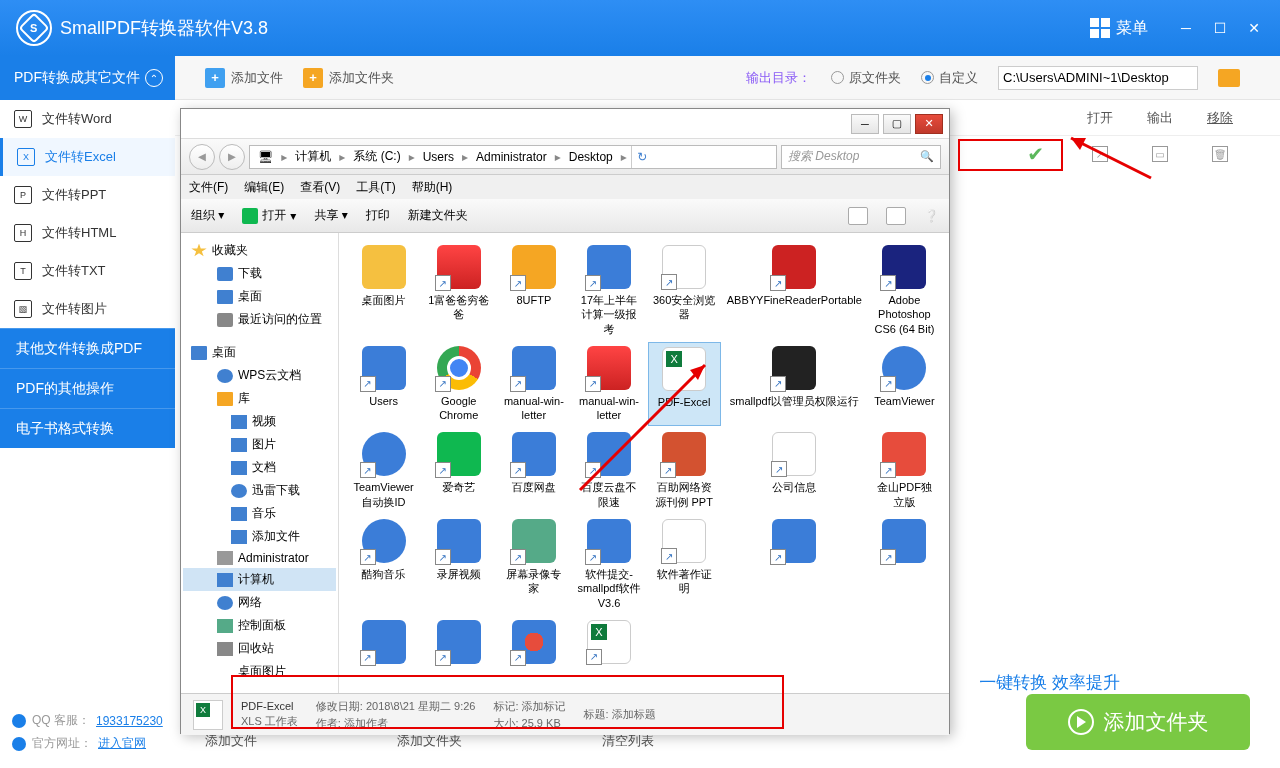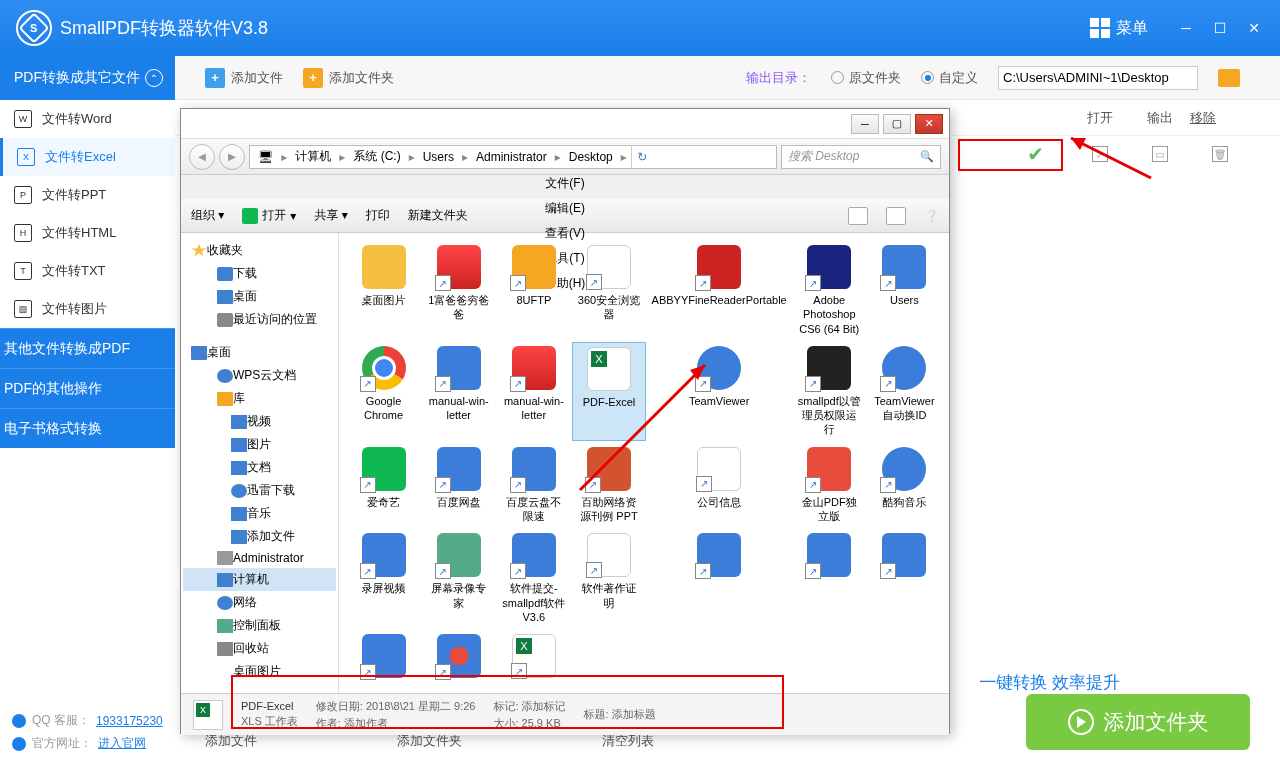--- a/index.html
+++ b/index.html
@@ -14,42 +14,42 @@
 .menu-grid span{background:#fff;}
 .win-btns{display:flex;gap:14px;margin-left:18px;margin-right:8px;}
 .win-btn{width:20px;height:20px;display:flex;align-items:center;justify-content:center;font-size:14px;cursor:pointer;}
 .main{display:flex;height:712px;}
 .sidebar{width:175px;background:#fff;display:flex;flex-direction:column;}
 .side-head{background:#1a7fe8;color:#fff;height:44px;display:flex;align-items:center;padding:0 14px;font-size:14px;position:relative;}
 .side-head .chev{position:absolute;right:12px;width:18px;height:18px;border:1.5px solid #fff;border-radius:50%;display:flex;align-items:center;justify-content:center;font-size:10px;}
 .side-item{height:38px;display:flex;align-items:center;padding:0 14px;gap:10px;font-size:13px;color:#333;cursor:pointer;}
 .side-item.active{color:#1a7fe8;border-left:3px solid #1a7fe8;background:#f0f7ff;}
 .side-icon{width:18px;height:18px;border:1.5px solid currentColor;border-radius:2px;font-size:9px;display:flex;align-items:center;justify-content:center;}
-.side-sect{background:#1a7fe8;color:#fff;height:40px;display:flex;align-items:center;padding:0 4px;font-size:14px;border-top:1px solid rgba(255,255,255,0.2);cursor:pointer;}
+.side-sect{background:#1a7fe8;color:#fff;height:40px;display:flex;align-items:center;padding:0 16px;font-size:14px;border-top:1px solid rgba(255,255,255,0.2);cursor:pointer;}
 .side-bottom{margin-top:auto;padding:10px 12px;font-size:12px;color:#999;}
 .side-bottom a{color:#1a7fe8;text-decoration:underline;}
 .side-bottom div{margin:6px 0;display:flex;align-items:center;gap:6px;}
 .qq-ico{width:14px;height:14px;background:#1a7fe8;border-radius:50%;}
 .ie-ico{width:14px;height:14px;background:#1a7fe8;border-radius:50%;}
 .content{flex:1;background:#fff;position:relative;}
 .toolbar{height:44px;background:#f7f7f7;display:flex;align-items:center;padding:0 40px 0 30px;gap:20px;border-bottom:1px solid #e5e5e5;}
 .tool-btn{display:flex;align-items:center;gap:6px;font-size:13px;color:#555;cursor:pointer;}
 .plus-ico{width:20px;height:20px;color:#fff;display:flex;align-items:center;justify-content:center;font-weight:bold;border-radius:2px;}
 .plus-ico.blue{background:#40a0f0;}
 .plus-ico.orange{background:#f5a623;}
 .out-label{margin-left:auto;font-size:13px;color:#8b5cf6;}
 .radio{display:flex;align-items:center;gap:5px;font-size:13px;color:#555;cursor:pointer;}
 .radio-dot{width:13px;height:13px;border:1.5px solid #999;border-radius:50%;display:flex;align-items:center;justify-content:center;}
 .radio-dot.on::after{content:"";width:6px;height:6px;background:#1a7fe8;border-radius:50%;}
 .path-input{width:200px;height:24px;border:1px solid #ccc;font-size:13px;padding:0 4px;background:#fff;}
 .folder-ico{width:22px;height:18px;background:#f5a623;border-radius:2px;}
 .list-head{height:36px;display:flex;align-items:center;padding:0 30px;border-bottom:1px solid #eee;font-size:13px;color:#555;}
 .list-head span:nth-child(3){margin-left:auto;width:60px;text-align:center;}
 .list-head span:nth-child(4){width:60px;text-align:center;}
-.list-head span:nth-child(5){width:60px;text-decoration:underline;}
+.list-head span:nth-child(5){width:60px;text-align:center;text-decoration:underline;}
 .list-row{height:36px;display:flex;align-items:center;padding:0 30px;font-size:13px;}
 .check{color:#5cb85c;font-size:20px;margin-left:auto;margin-right:26px;}
 .row-ico{width:16px;height:16px;border:1.5px solid #999;display:flex;align-items:center;justify-content:center;font-size:10px;color:#999;margin:0 22px;cursor:pointer;}
 .bottom-ops{position:absolute;bottom:18px;left:0;right:0;display:flex;align-items:center;padding:0 30px;font-size:13px;color:#555;}
 .bottom-ops span{margin-right:140px;cursor:pointer;}
 .slogan{position:absolute;right:160px;bottom:74px;color:#1a7fe8;font-size:17px;}
 .start-btn{position:absolute;right:30px;bottom:18px;width:224px;height:56px;background:#7ac943;border-radius:6px;color:#fff;font-size:21px;display:flex;align-items:center;justify-content:center;gap:10px;cursor:pointer;}
 .play-ico{width:26px;height:26px;border:2px solid #fff;border-radius:50%;display:flex;align-items:center;justify-content:center;}
 .play-ico::after{content:"";border-left:9px solid #fff;border-top:6px solid transparent;border-bottom:6px solid transparent;margin-left:2px;}
 
@@ -58,27 +58,27 @@
 .dlg-tbtn{width:28px;height:20px;border:1px solid #bbb;background:linear-gradient(#fafafa,#e5e5e5);display:flex;align-items:center;justify-content:center;font-size:11px;cursor:pointer;}
 .dlg-tbtn.close{background:linear-gradient(#e74c3c,#c0392b);color:#fff;border-color:#a03020;}
 .dlg-nav{height:36px;background:linear-gradient(#fafafa,#ebebeb);border-bottom:1px solid #ccc;display:flex;align-items:center;padding:0 8px;gap:4px;}
 .nav-arrow{width:26px;height:26px;border:1px solid #bbb;border-radius:50%;background:linear-gradient(#fff,#eee);display:flex;align-items:center;justify-content:center;font-size:13px;color:#999;}
 .breadcrumb{flex:1;height:24px;border:1px solid #bbb;background:#fff;display:flex;align-items:center;font-size:12px;padding:0 4px;}
 .breadcrumb span{padding:0 4px;cursor:pointer;}
 .breadcrumb .sep{color:#888;}
 .bc-refresh{width:22px;height:22px;border-left:1px solid #ccc;display:flex;align-items:center;justify-content:center;color:#4080d0;}
 .search{width:160px;height:24px;border:1px solid #bbb;background:#fff;font-size:12px;padding:0 6px;color:#999;font-style:italic;display:flex;align-items:center;}
 .search::after{content:"🔍";margin-left:auto;font-style:normal;font-size:11px;}
-.dlg-menu{height:24px;background:#f0f0f0;display:flex;align-items:center;font-size:12px;padding:0 8px;gap:8px;flex-direction:column;}
+.dlg-menu{height:24px;background:#f0f0f0;display:flex;align-items:center;font-size:12px;padding:0 8px;gap:16px;}
 .dlg-tool{height:34px;background:linear-gradient(#fafafa,#e8e8e8);border-bottom:1px solid #ccc;display:flex;align-items:center;font-size:12px;padding:0 10px;gap:18px;}
 .dlg-tool .sp{margin-left:auto;}
 .tool-ico{width:20px;height:18px;border:1px solid #aaa;border-radius:2px;background:#fff;}
 .dlg-body{display:flex;height:460px;}
 .tree{width:158px;border-right:1px solid #ddd;overflow:auto;padding:6px 2px;font-size:12px;}
-.tree-item{padding:3px 4px 3px 20px;display:flex;align-items:center;cursor:pointer;white-space:nowrap;}
+.tree-item{padding:3px 4px 3px 20px;display:flex;align-items:center;gap:5px;cursor:pointer;white-space:nowrap;}
 .tree-item.lvl1{padding-left:34px;}
 .tree-item.lvl2{padding-left:48px;}
 .tree-item.sel{background:#d0e4f5;}
 .tree-item.hdr{padding-left:8px;font-weight:normal;}
 .ti{width:16px;height:14px;}
 .ti.star{background:#f5c040;clip-path:polygon(50% 0,61% 35%,98% 35%,68% 57%,79% 91%,50% 70%,21% 91%,32% 57%,2% 35%,39% 35%);}
 .ti.dl{background:#4080d0;border-radius:2px;}
 .ti.desk{background:#4080d0;border-radius:1px;}
 .ti.recent{background:#888;border-radius:2px;}
 .ti.wps{background:#4080d0;border-radius:50%;}
@@ -389,20 +389,24 @@
         </div>
         <div class="file">
           <div class="fico pdf shortcut"></div>
           <span>1富爸爸穷爸爸</span>
         </div>
         <div class="file">
           <div class="fico ftp shortcut"></div>
           <span>8UFTP</span>
         </div>
         <div class="file">
+          <div class="fico doc shortcut"></div>
+          <span>17年上半年计算一级报考</span>
+        </div>
+        <div class="file">
           <div class="fico ie shortcut"></div>
           <span>360安全浏览器</span>
         </div>
         <div class="file">
           <div class="fico abbyy shortcut"></div>
           <span>ABBYYFineReaderPortable</span>
         </div>
         <div class="file">
           <div class="fico ps shortcut"></div>
           <span>Adobe Photoshop CS6 (64 Bit)</span>
@@ -421,26 +425,26 @@
         </div>
         <div class="file">
           <div class="fico pdf shortcut"></div>
           <span>manual-win-letter</span>
         </div>
         <div class="file sel">
           <div class="fico xls"></div>
           <span>PDF-Excel</span>
         </div>
         <div class="file">
+          <div class="fico spdf shortcut"></div>
+          <span>smallpdf以管理员权限运行</span>
+        </div>
+        <div class="file">
           <div class="fico tv shortcut"></div>
           <span>TeamViewer</span>
-        </div>
-        <div class="file">
-          <div class="fico spdf shortcut"></div>
-          <span>smallpdf以管理员权限运行</span>
         </div>
         <div class="file">
           <div class="fico tv shortcut"></div>
           <span>TeamViewer自动换ID</span>
         </div>
         <div class="file">
           <div class="fico iqy shortcut"></div>
           <span>爱奇艺</span>
         </div>
         <div class="file">

